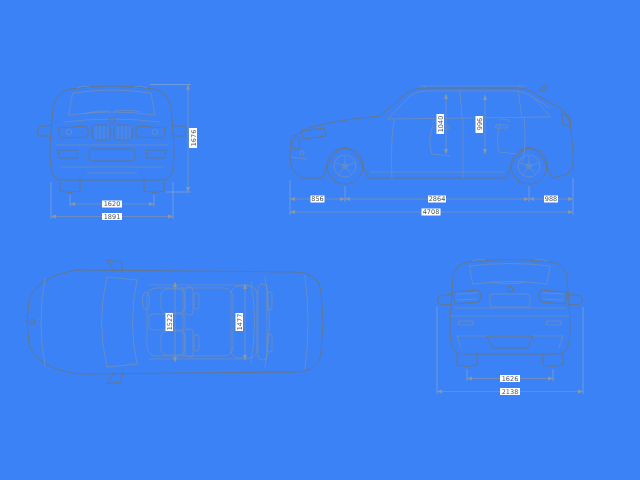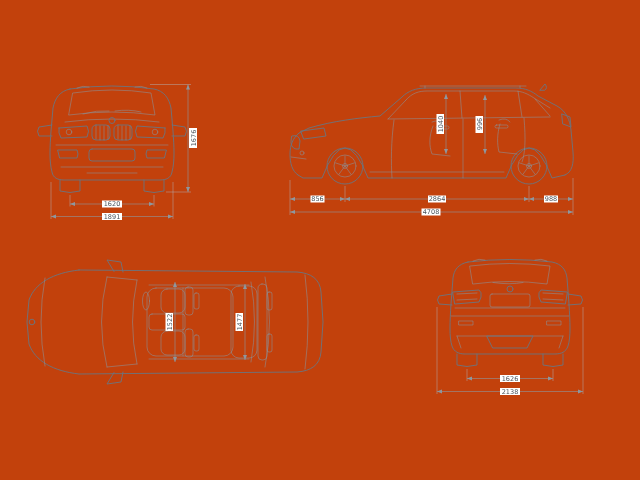--- a/index.html
+++ b/index.html
@@ -1,16 +1,16 @@
 <!DOCTYPE html>
 <html><head>
 <meta charset="utf-8">
 <style>
   html,body{margin:0;padding:0;background:#fff}
-  #canvas{position:relative;width:640px;height:480px;background:#c2410c;overflow:hidden;
+  #canvas{position:relative;width:640px;height:480px;background:#3b82f6;overflow:hidden;
           font-family:"DejaVu Sans", sans-serif}
   svg.view{position:absolute;overflow:visible}
   .car{fill:none;stroke:#6a7580;stroke-width:0.9;stroke-linejoin:round;stroke-linecap:round}
   .thin{fill:none;stroke:#8a949e;stroke-width:0.55;stroke-linejoin:round;stroke-linecap:round}
   .dim{stroke:#8e979f;stroke-width:0.6;fill:none}
   .ext{stroke:#b3bac0;stroke-width:0.45;fill:none}
   .dim-text{fill:#49525a;font-size:6.5px;font-family:"DejaVu Sans", sans-serif}
   .bg{fill:#ffffff;stroke:none}
 </style>
 </head>

